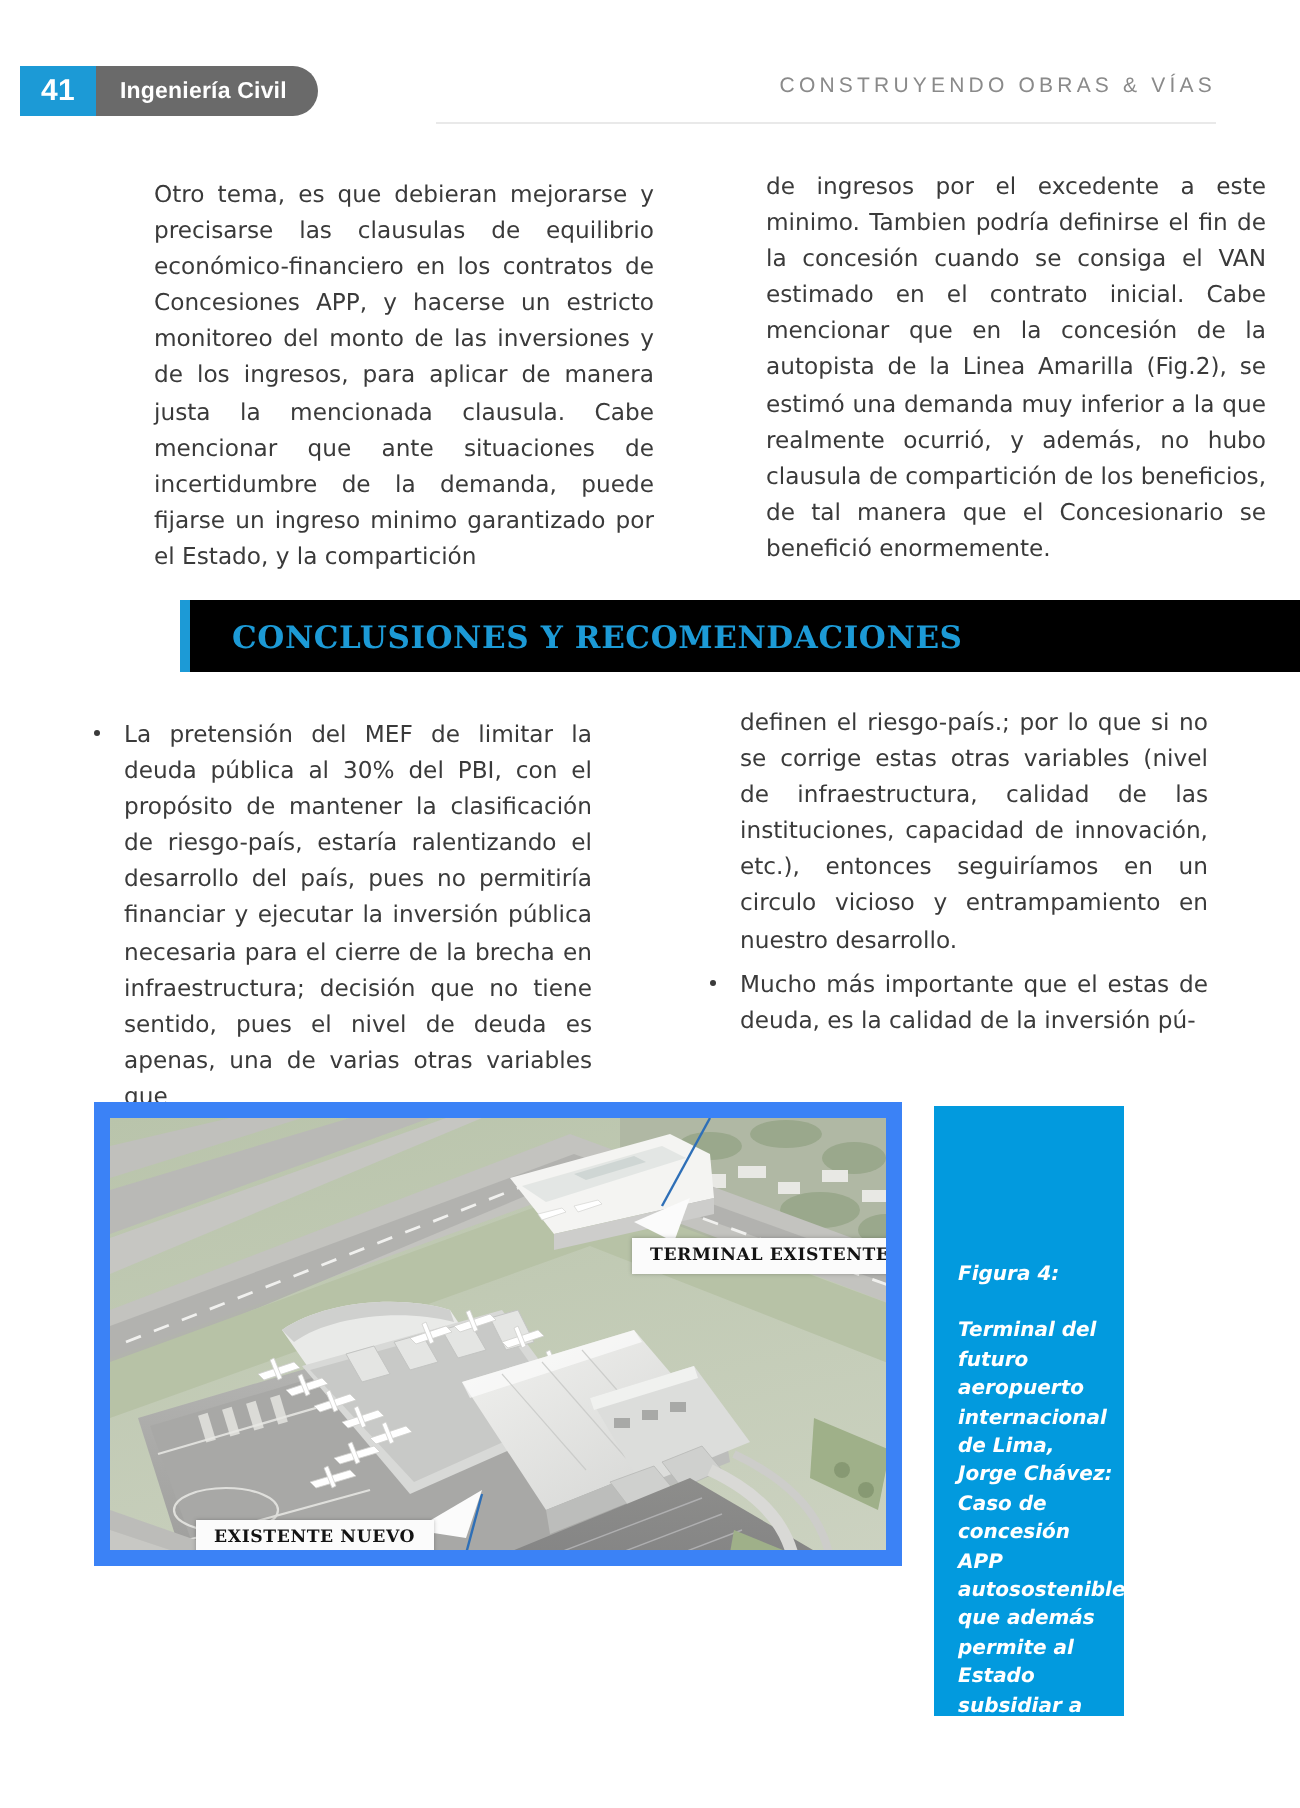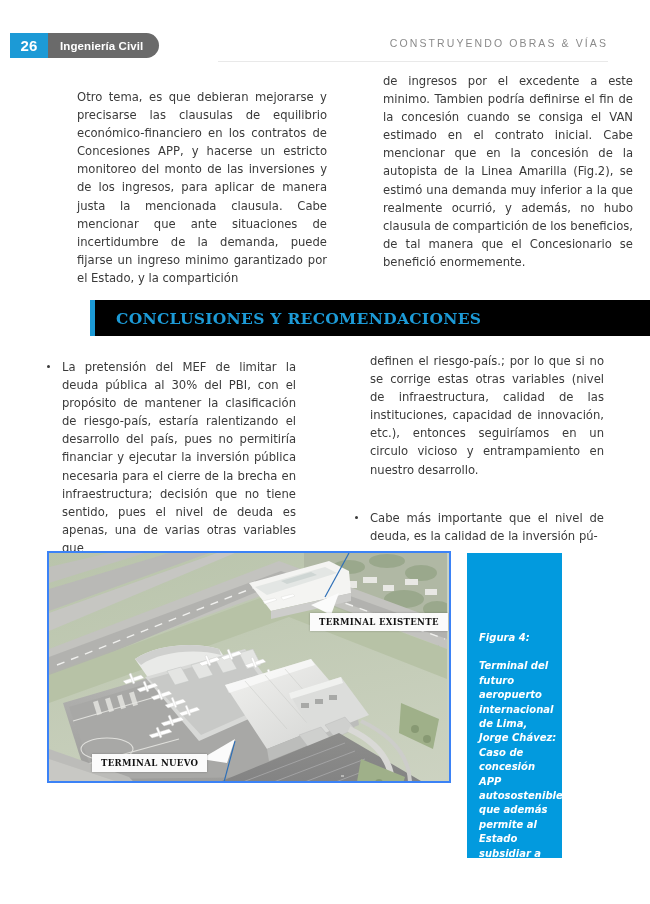--- a/index.html
+++ b/index.html
@@ -79,21 +79,21 @@
     width: 250px;
     font-size: 11.6px;
     line-height: 18.1px;
     color: #3a3a3a;
     text-align: justify;
     font-family: "DejaVu Sans", sans-serif;
     margin-left: 31px;
   }
   .col p { margin: 0; }
   #col-left-top  { left: 46px;  top: 88px; }
-  #col-right-top { left: 352px; top: 72px; }
+  #col-right-top { left: 352px; top: 84px; }
 
   
   #section-heading-bar {
     position: absolute;
     left: 46px;
     top: 300px;
     width: 562px;
     height: 36px;
     background: #000000;
     margin-left: 44px;
@@ -128,21 +128,21 @@
     line-height: 18.1px;
     color: #3a3a3a;
     font-family: "DejaVu Sans", sans-serif;
   }
   #bullets-left  { left: 44px;  top: 358px; }
   #bullets-right { left: 352px; top: 352px; }
   .bullet-item {
     position: relative;
     padding-left: 18px;
     text-align: justify;
-    margin-bottom: 30px;
+    margin-bottom: 4px;
   }
   .bullet-item:last-child { margin-bottom: 0; }
   .bullet-dot {
     position: absolute;
     left: 3px;
     top: 7px;
     width: 3px;
     height: 3px;
     border-radius: 50%;
     background: #3a3a3a;
@@ -155,21 +155,21 @@
     top: 551px;
     width: 515px;
     height: 312px;
   }
   #figure-photo-frame {
     position: absolute;
     left: 0;
     top: 0;
     width: 404px;
     height: 232px;
-    border: 2px solid #3b82f6;
+    border: 8px solid #3b82f6;
     box-sizing: border-box;
     overflow: hidden;
     background: #c9d2c4;
   }
   #figure-photo {
     position: absolute;
     left: 0; top: 0; right: 0; bottom: 0;
     overflow: hidden;
   }
   #figure-photo svg { display: block; }
@@ -209,21 +209,21 @@
     font-size: 10px;
     line-height: 14.4px;
   }
   #figure-caption-number { margin-bottom: 14px; }
   #figure-caption-text { }
 </style>
 </head>
 <body>
 
 <div id="page-header">
-  <div id="page-number-badge">26</div>
+  <div id="page-number-badge">41</div>
   <div id="magazine-title">CONSTRUYENDO OBRAS &amp; VÍAS</div>
   <div id="section-tab">Ingeniería Civil</div>
 </div>
 <div id="header-rule"></div>
 
 <div class="col" id="col-left-top">
   <p>Otro tema, es que debieran mejorarse y precisarse las clausulas de equilibrio económico-financiero en los contratos de Concesiones APP, y hacerse un estricto monitoreo del monto de las inversiones y de los ingresos, para aplicar de manera justa la mencionada clausula. Cabe mencionar que ante situaciones de incertidumbre de la demanda, puede fijarse un ingreso minimo garantizado por el Estado, y la compartición</p>
 </div>
 <div class="col" id="col-right-top">
   <p>de ingresos por el excedente a este minimo. Tambien podría definirse el fin de la concesión cuando se consiga el VAN estimado en el contrato inicial. Cabe mencionar que en la concesión de la autopista de la Linea Amarilla (Fig.2), se estimó una demanda muy inferior a la que realmente ocurrió, y además, no hubo clausula de compartición de los beneficios, de tal manera que el Concesionario se benefició enormemente.</p>
@@ -241,21 +241,21 @@
   </li>
 </ul>
 
 <ul class="bullet-list" id="bullets-right">
   <li class="bullet-item no-bullet">
     
     <span>definen el riesgo-país.; por lo que si no se corrige estas otras variables (nivel de infraestructura, calidad de las instituciones, capacidad de innovación, etc.), entonces seguiríamos en un circulo vicioso y entrampamiento en nuestro desarrollo.</span>
   </li>
   <li class="bullet-item">
     <span class="bullet-dot"></span>
-    <span>Cabe más importante que el nivel de deuda, es la calidad de la inversión pú-</span>
+    <span>Mucho más importante que el estas de deuda, es la calidad de la inversión pú-</span>
   </li>
 </ul>
 
 <div id="figure-block">
 
   <div id="figure-photo-frame">
     <div id="figure-photo">
       <svg width="398" height="302" viewBox="0 0 398 302" xmlns="http://www.w3.org/2000/svg" role="img">
         <defs>
           <linearGradient id="skyGrass" x1="0" y1="0" x2="0.3" y2="1">
@@ -475,21 +475,21 @@
           <line x1="300" y1="0" x2="276" y2="44"></line>
           <line x1="156" y1="300" x2="186" y2="188"></line>
         </g>
 
         <polygon points="262,52 290,40 282,62" fill="#fbfbfb"></polygon>
         <polygon points="152,206 186,186 178,210" fill="#fbfbfb"></polygon>
       </svg>
     </div>
 
     <div class="map-label" id="label-terminal-existente">TERMINAL EXISTENTE</div>
-    <div class="map-label" id="label-terminal-nuevo">TERMINAL NUEVO</div>
+    <div class="map-label" id="label-terminal-nuevo">EXISTENTE NUEVO</div>
   </div>
 
   <div id="figure-caption-panel">
     <div id="figure-caption-inner">
       <div id="figure-caption-number">Figura 4:</div>
       <div id="figure-caption-text">Terminal del futuro aeropuerto internacional de Lima, Jorge Chávez: Caso de concesión APP autosostenible que además permite al Estado subsidiar a algunos aeropuertos regionales.</div>
     </div>
   </div>
 </div>
 

